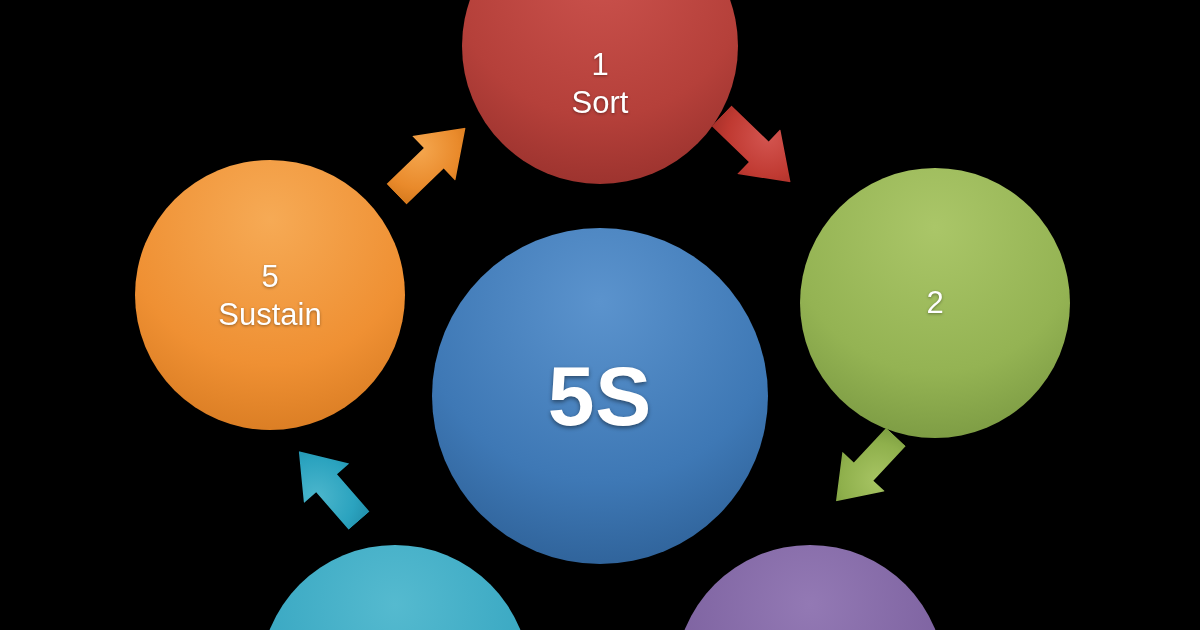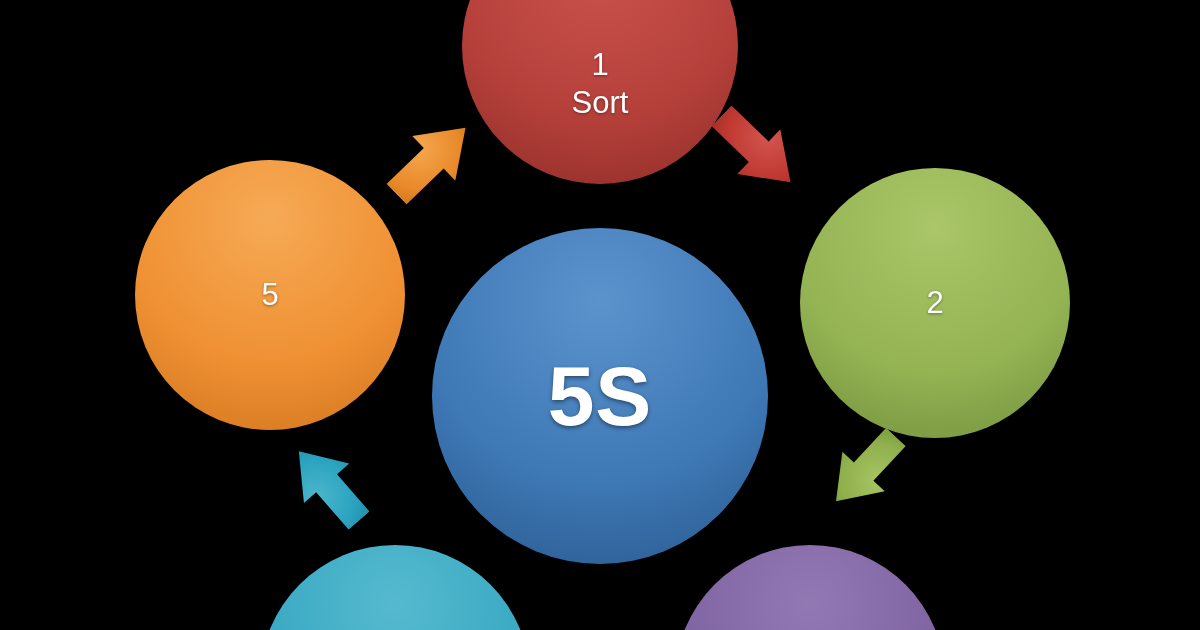--- a/index.html
+++ b/index.html
@@ -74,20 +74,21 @@
   <div class="circle" id="node-right" style="background: radial-gradient(circle at 50% 22%, rgb(170, 198, 104) 0%, rgb(148, 179, 83) 58%, rgb(113, 144, 60) 100%);">
     <span class="num">2</span>
   </div>
 
   <div class="circle" id="node-bottom-right" style="background: radial-gradient(circle at 50% 22%, rgb(147, 121, 180) 0%, rgb(125, 98, 160) 58%, rgb(98, 75, 130) 100%);"></div>
 
   <div class="circle" id="node-bottom-left" style="background: radial-gradient(circle at 50% 22%, rgb(85, 186, 207) 0%, rgb(56, 167, 194) 58%, rgb(39, 133, 159) 100%);"></div>
 
   <div class="circle" id="node-left" style="background: radial-gradient(circle at 50% 22%, rgb(246, 170, 85) 0%, rgb(239, 144, 51) 58%, rgb(208, 116, 28) 100%);">
     <span class="num">5</span>
+    <span class="lbl">Sustain</span>
   </div>
 
   <div class="arrow" id="arrow-sustain-to-sort" style="background: radial-gradient(circle at 50% 22%, rgb(245, 167, 79) 0%, rgb(233, 138, 43) 58%, rgb(201, 111, 21) 100%);"></div>
   <div class="arrow" id="arrow-sort-to-set" style="background: radial-gradient(circle at 50% 22%, rgb(211, 85, 80) 0%, rgb(192, 58, 50) 58%, rgb(153, 42, 36) 100%);"></div>
   <div class="arrow" id="arrow-set-to-next" style="background: radial-gradient(circle at 50% 22%, rgb(167, 196, 99) 0%, rgb(143, 176, 76) 58%, rgb(113, 146, 58) 100%);"></div>
   <div class="arrow" id="arrow-prev-to-sustain" style="background: radial-gradient(circle at 50% 22%, rgb(76, 182, 204) 0%, rgb(43, 163, 191) 58%, rgb(29, 132, 160) 100%);"></div>
 
 </div>
 
 </body></html>

